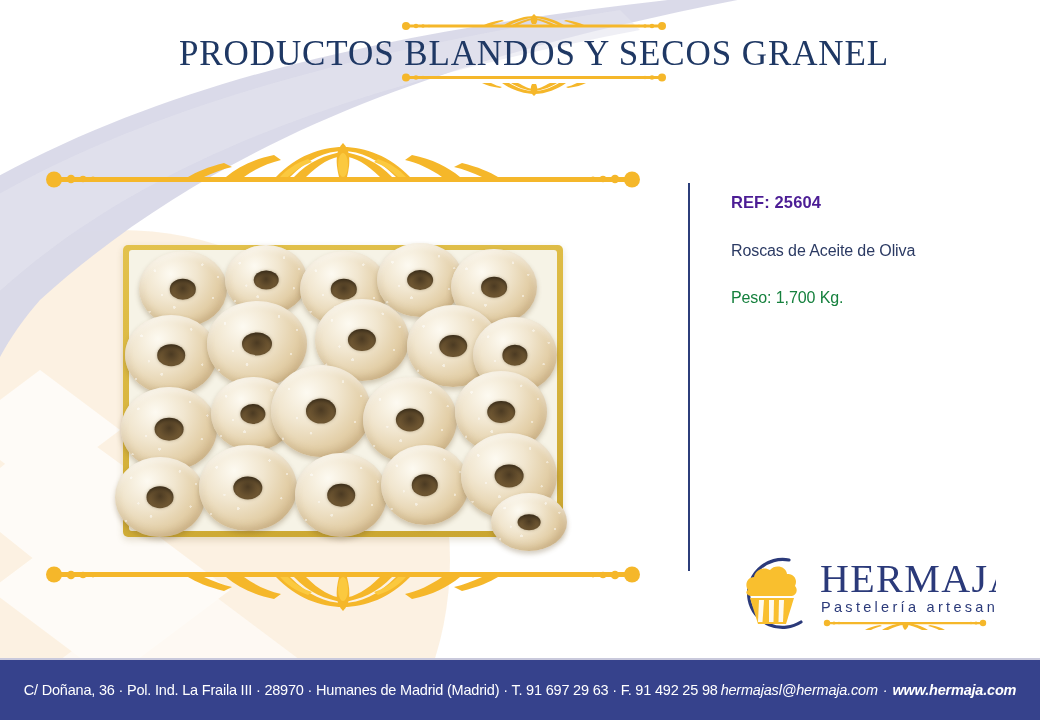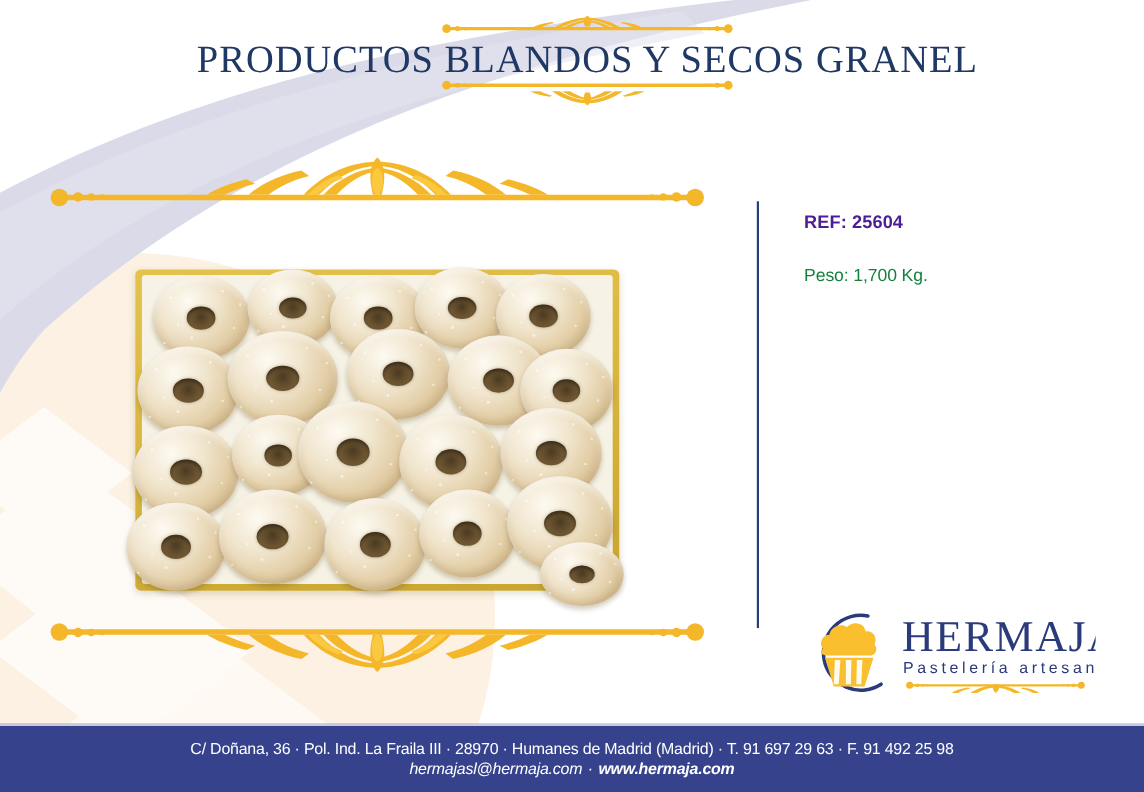--- a/index.html
+++ b/index.html
@@ -187,21 +187,21 @@
   .footer {
     position: absolute;
     left: 0;
     bottom: 0;
     width: 1040px;
     height: 62px;
     background: #36428c;
     border-top: 2px solid #c9c9dc;
     z-index: 8;
     display: flex;
-    flex-direction: column;
+    flex-direction: row;
     align-items: center;
     justify-content: center;
     gap: 3px;
   }
   .footer-line {
     color: #ffffff;
     font-size: 14.5px;
     letter-spacing: -0.2px;
     white-space: nowrap;
   }
@@ -417,20 +417,21 @@
       <ellipse cx="305" cy="22" rx="5" ry="12" fill="#fbc93f"></ellipse>
       <path d="M270 16 C258 20 248 27 242 34 L250 34 C257 27 265 22 274 19 Z" fill="#fbc93f"></path>
       <path d="M340 16 C352 20 362 27 368 34 L360 34 C353 27 345 22 336 19 Z" fill="#fbc93f"></path>
     </g>
   </svg>
 
   <div class="v-divider"></div>
 
   <div class="info">
     <div class="info-ref">REF: 25604</div>
+    <div class="info-name">Roscas de Aceite de Oliva</div>
     <div class="info-weight">Peso: 1,700 Kg.</div>
   </div>
 
   <div class="logo">
     <svg width="270" height="92" viewBox="0 0 270 92">
 
       <path d="M 63 12 A 34 34 0 1 0 75 74" fill="none" stroke="#2b3a7a" stroke-width="3.2" stroke-linecap="round"></path>
 
       <g>
         <path d="M22 42 C18 36 22 29 28 29 C29 22 38 18 44 22 C49 16 60 18 61 26

